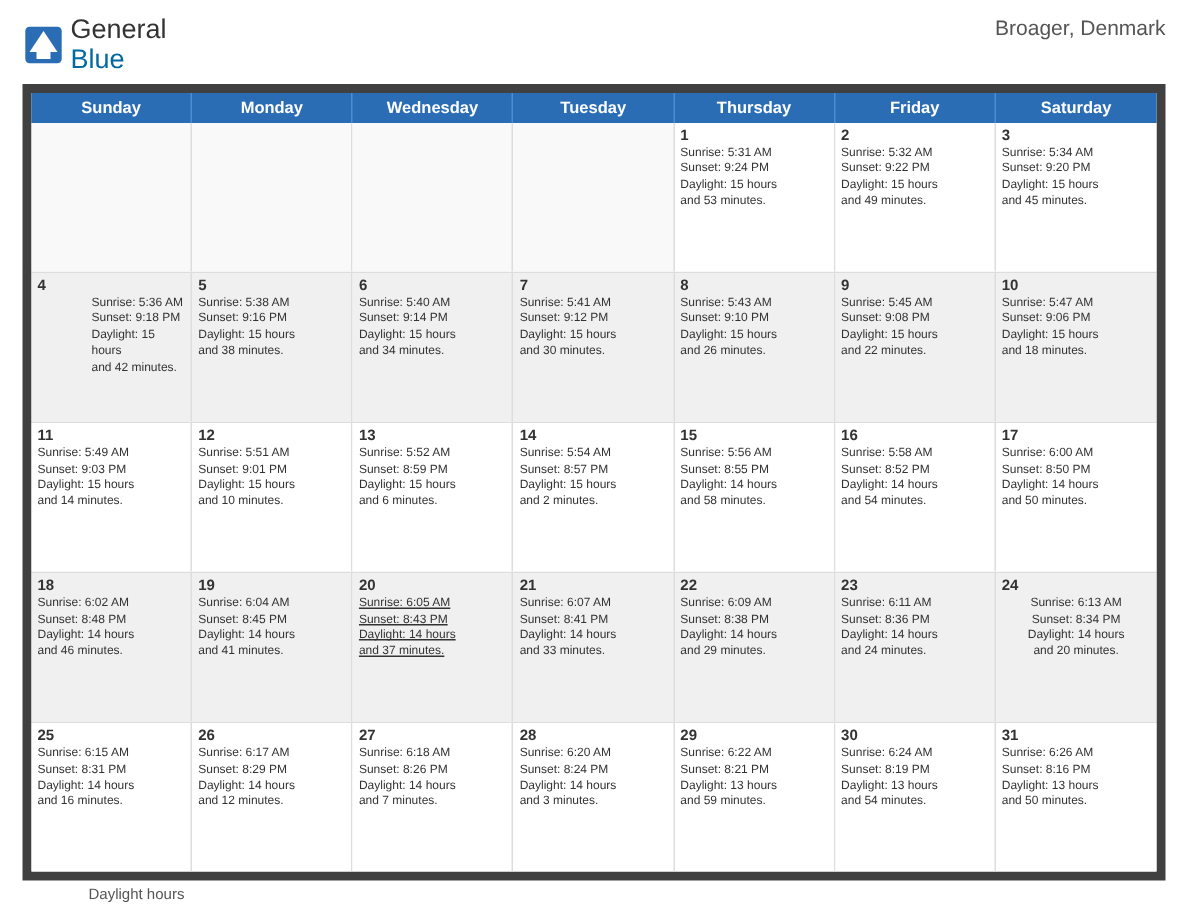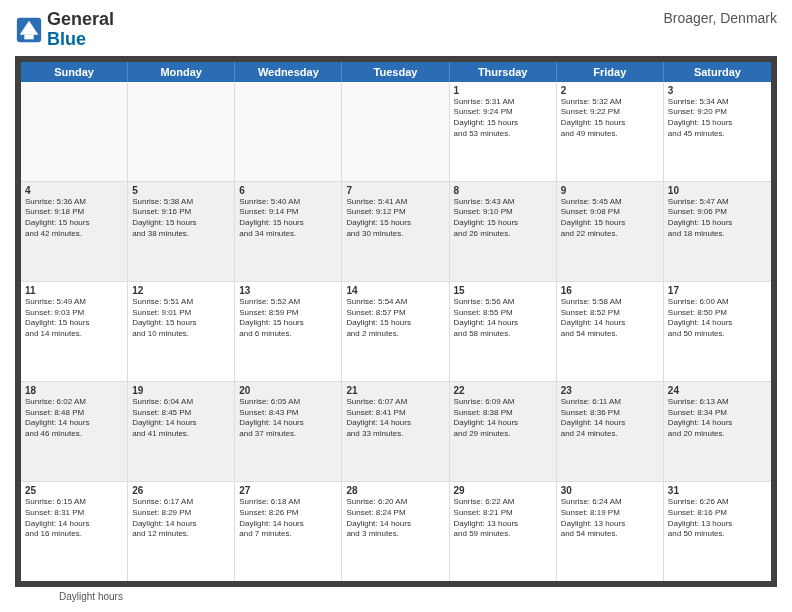--- a/index.html
+++ b/index.html
@@ -23,21 +23,21 @@
       align-items: flex-start;
       margin-bottom: 6px;
     }
     .logo {
       display: flex;
       align-items: center;
       gap: 4px;
     }
     .logo-text {
       font-size: 18px;
-      font-weight: bold;
+      font-weight: normal;
       line-height: 1.1;
     }
     .logo-text .general { color: #333; }
     .logo-text .blue { color: #0369a1; }
     .logo-icon {
       width: 28px;
       height: 28px;
     }
     .title-block {
       text-align: right;
@@ -170,21 +170,21 @@
             <span class="day-num">3</span>
             <div class="day-info" style="white-space: pre-line;">Sunrise: 5:34 AM
 Sunset: 9:20 PM
 Daylight: 15 hours
 and 45 minutes.</div>
           </div>
         </div>
         <div class="cal-row">
           <div class="cal-cell shaded">
             <span class="day-num">4</span>
-            <div class="day-info" style="white-space: pre-line;">Sunrise: 5:36 AM
+            <div class="day-info" style="white-space: pre-line; margin-left: 36px;">Sunrise: 5:36 AM
 Sunset: 9:18 PM
 Daylight: 15 hours
 and 42 minutes.</div>
           </div>
           <div class="cal-cell shaded">
             <span class="day-num">5</span>
             <div class="day-info" style="white-space: pre-line;">Sunrise: 5:38 AM
 Sunset: 9:16 PM
 Daylight: 15 hours
 and 38 minutes.</div>
@@ -286,21 +286,21 @@
           </div>
           <div class="cal-cell shaded">
             <span class="day-num">19</span>
             <div class="day-info" style="white-space: pre-line;">Sunrise: 6:04 AM
 Sunset: 8:45 PM
 Daylight: 14 hours
 and 41 minutes.</div>
           </div>
           <div class="cal-cell shaded">
             <span class="day-num">20</span>
-            <div class="day-info" style="white-space: pre-line;">Sunrise: 6:05 AM
+            <div class="day-info" style="white-space: pre-line; text-decoration: underline;">Sunrise: 6:05 AM
 Sunset: 8:43 PM
 Daylight: 14 hours
 and 37 minutes.</div>
           </div>
           <div class="cal-cell shaded">
             <span class="day-num">21</span>
             <div class="day-info" style="white-space: pre-line;">Sunrise: 6:07 AM
 Sunset: 8:41 PM
 Daylight: 14 hours
 and 33 minutes.</div>
@@ -314,21 +314,21 @@
           </div>
           <div class="cal-cell shaded">
             <span class="day-num">23</span>
             <div class="day-info" style="white-space: pre-line;">Sunrise: 6:11 AM
 Sunset: 8:36 PM
 Daylight: 14 hours
 and 24 minutes.</div>
           </div>
           <div class="cal-cell shaded">
             <span class="day-num">24</span>
-            <div class="day-info" style="white-space: pre-line;">Sunrise: 6:13 AM
+            <div class="day-info" style="white-space: pre-line; text-align: center;">Sunrise: 6:13 AM
 Sunset: 8:34 PM
 Daylight: 14 hours
 and 20 minutes.</div>
           </div>
         </div>
         <div class="cal-row">
           <div class="cal-cell">
             <span class="day-num">25</span>
             <div class="day-info" style="white-space: pre-line;">Sunrise: 6:15 AM
 Sunset: 8:31 PM

